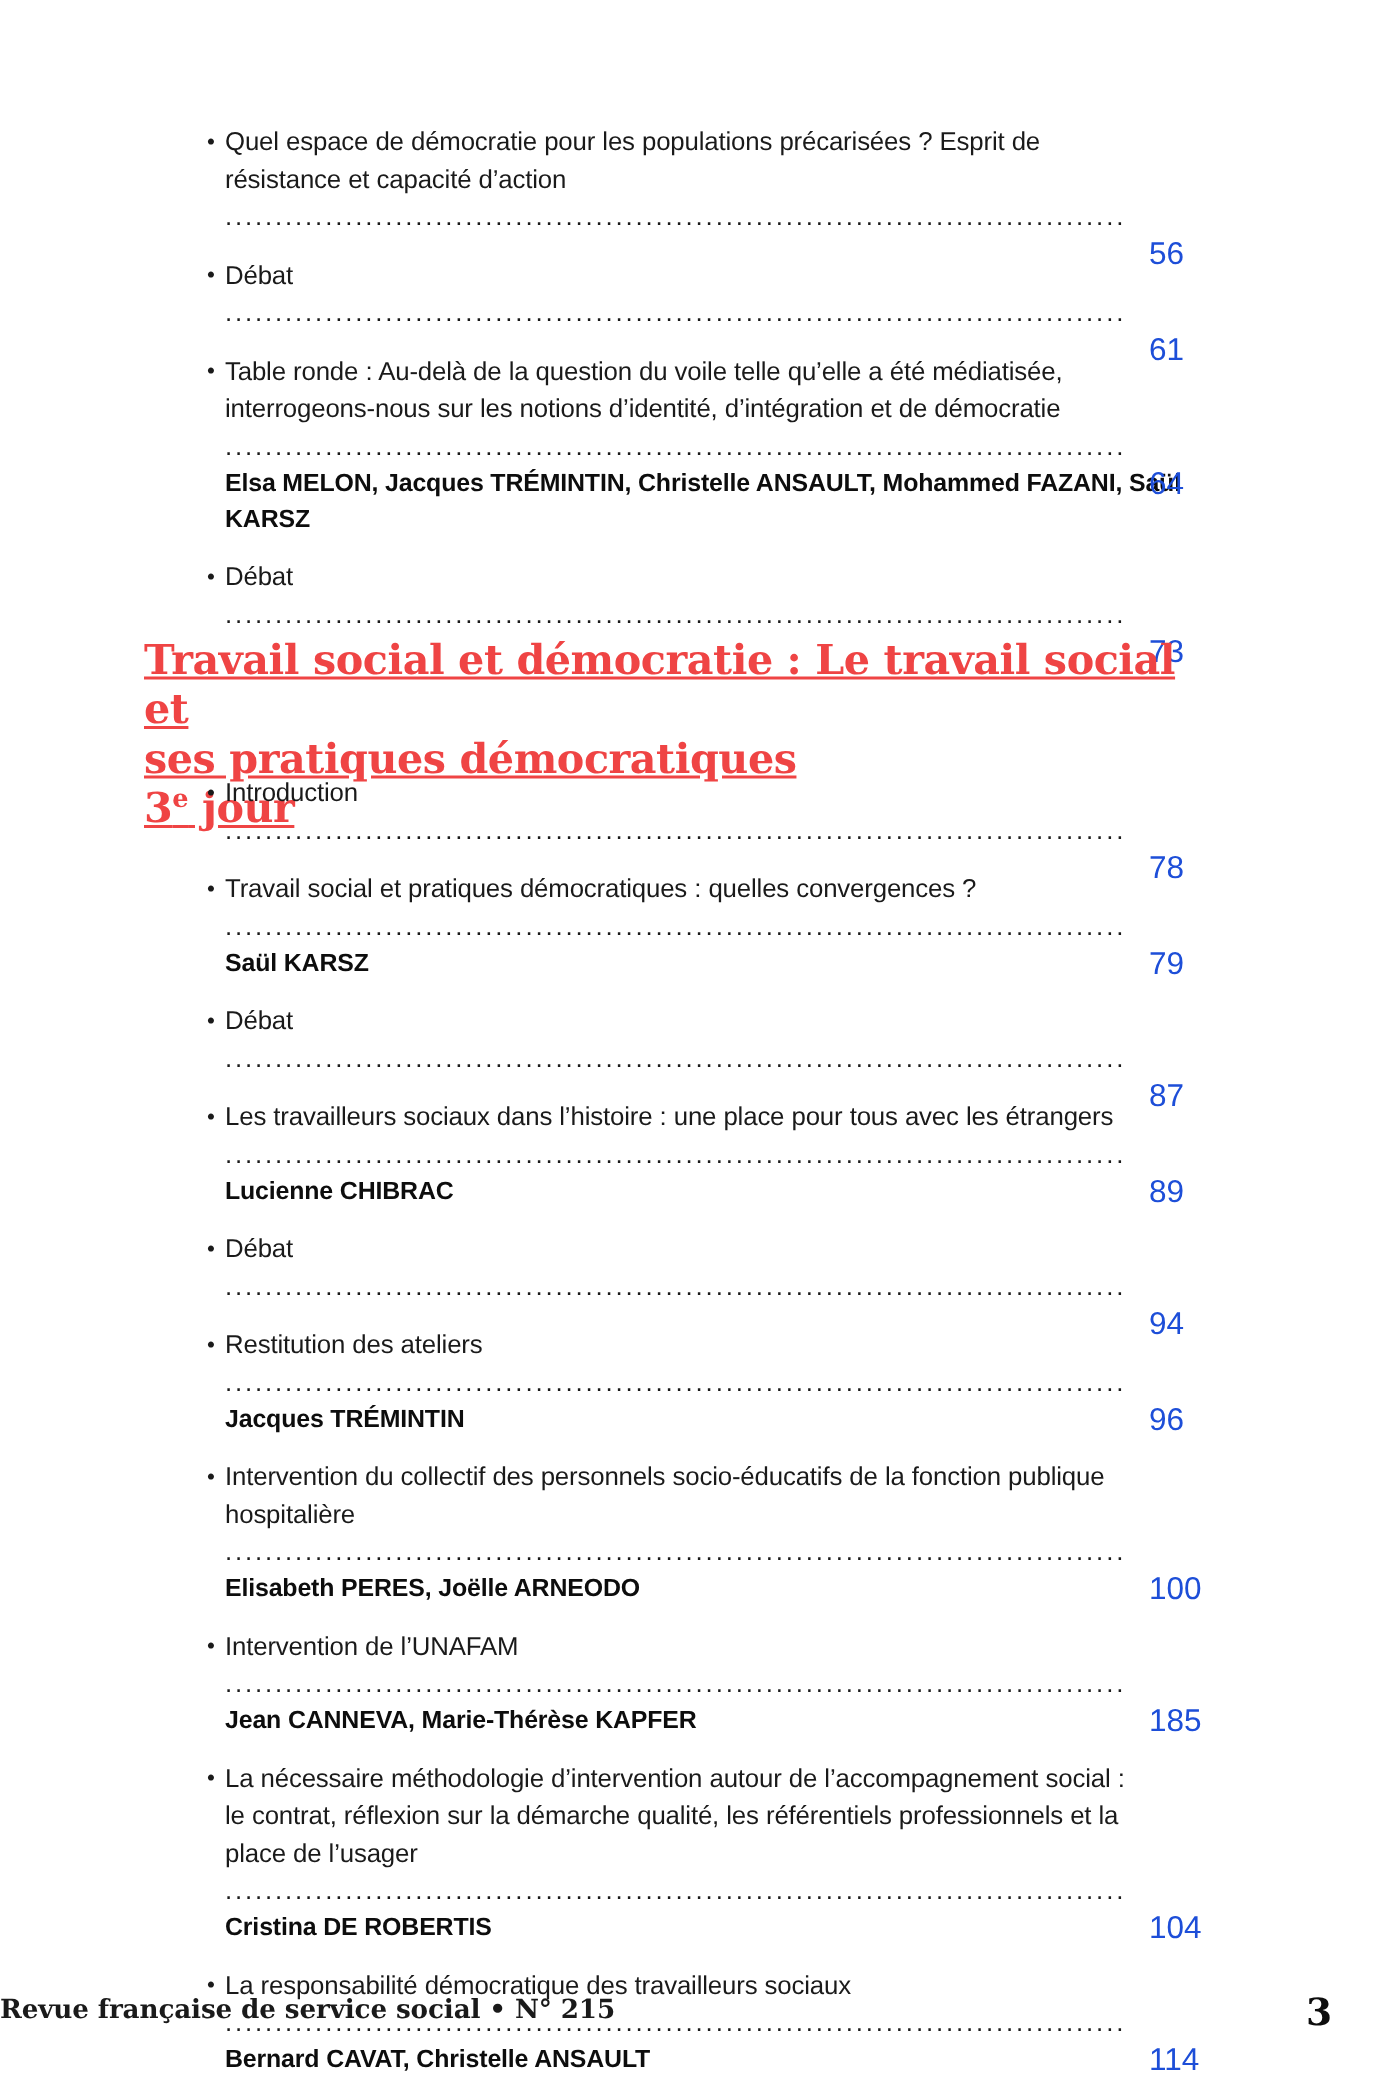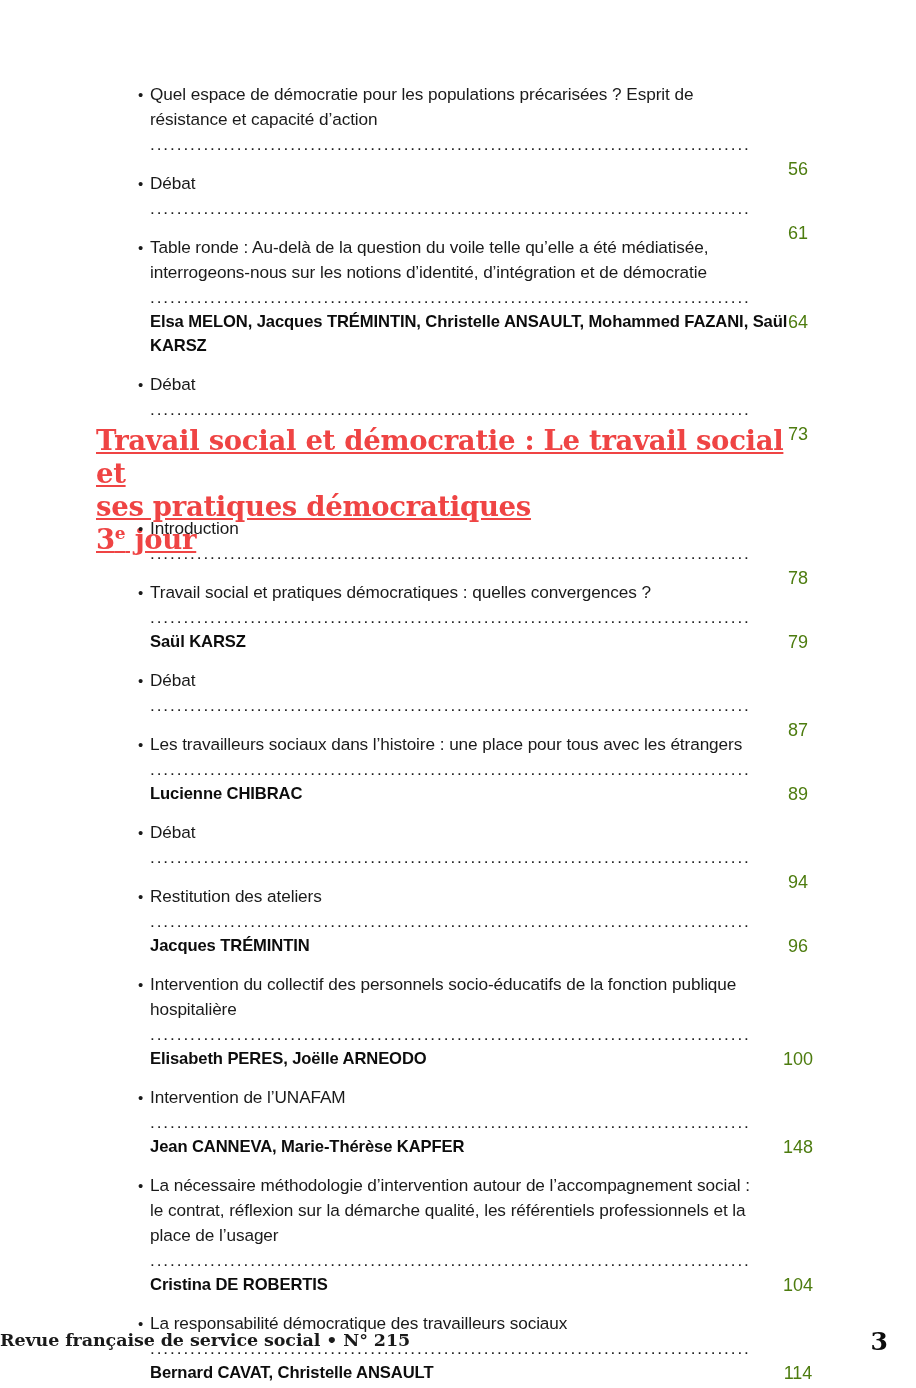--- a/index.html
+++ b/index.html
@@ -67,24 +67,24 @@
     white-space: nowrap;
     overflow: hidden;
     display: inline-block;
     vertical-align: bottom;
     max-width: 100%;
   }
   .pagenum {
     position: absolute;
     right: 0;
     width: 64px;
-    text-align: center;
-    font-size: 18px;
+    text-align: left;
+    font-size: 21px;
     line-height: 25px;
-    color: #4d7c0f;
+    color: #1d4ed8;
   }
   .authors {
     display: block;
     font-size: 16.6px;
     line-height: 24px;
     font-weight: bold;
     color: #0d0d0d;
     letter-spacing: -0.1px;
     padding-left: 12px;
     margin-top: 0px;
@@ -234,21 +234,21 @@
           <span class="bullet">•</span>
           <span class="title-text">Intervention du collectif des personnels socio-éducatifs de la fonction publique hospitalière <span class="leader">........................................................................................................................................................................................................</span></span>
           <span class="pagenum">100</span>
         </div>
         <div class="authors">Elisabeth PERES, Joëlle ARNEODO</div>
       </div>
       <div class="toc-entry">
         <div class="entry-main">
           <span class="bullet">•</span>
           <span class="title-text">Intervention de l’UNAFAM <span class="leader">........................................................................................................................................................................................................</span></span>
-          <span class="pagenum">148</span>
+          <span class="pagenum">185</span>
         </div>
         <div class="authors">Jean CANNEVA, Marie-Thérèse KAPFER</div>
       </div>
       <div class="toc-entry">
         <div class="entry-main">
           <span class="bullet">•</span>
           <span class="title-text">La nécessaire méthodologie d’intervention autour de l’accompagnement social : le contrat, réflexion sur la démarche qualité, les référentiels professionnels et la place de l’usager <span class="leader">........................................................................................................................................................................................................</span></span>
           <span class="pagenum">104</span>
         </div>
         <div class="authors">Cristina DE ROBERTIS</div>

